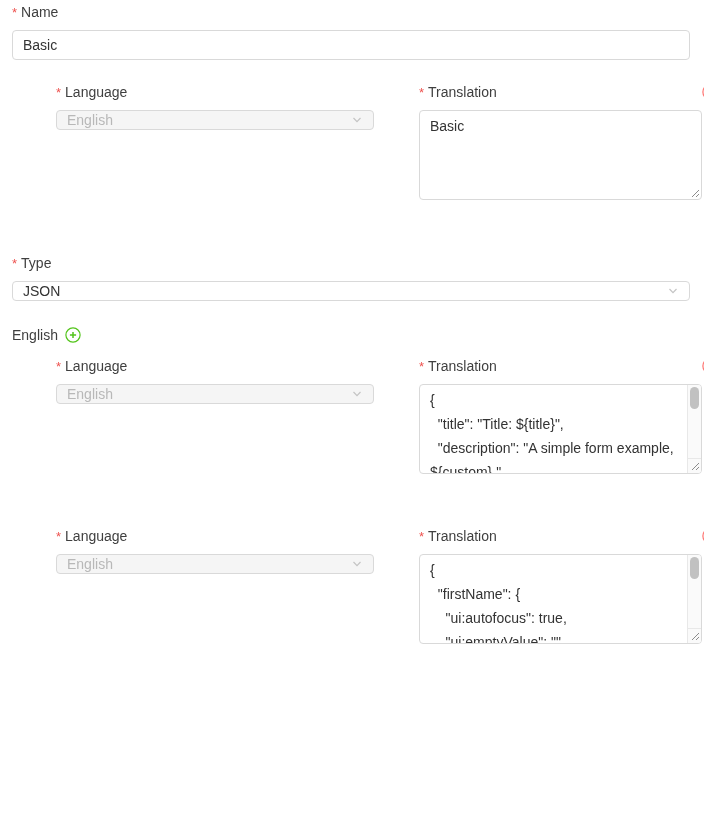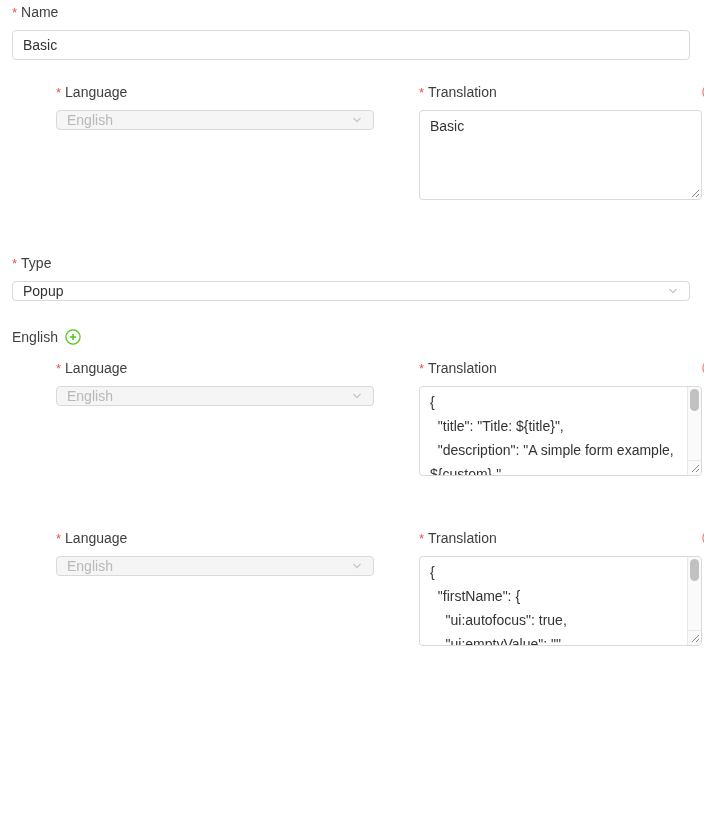--- a/index.html
+++ b/index.html
@@ -188,29 +188,29 @@
       <svg width="16" height="16" viewBox="0 0 16 16" fill="none" stroke="#ff7875" stroke-width="1.3">
         <circle cx="8" cy="8" r="7.1"></circle>
           <path d="M4.7 8 H11.3" stroke-width="2"></path>
       </svg>
     </div>
   </div>
 
   <div class="field-label">
     <span class="req">*</span><span>Type</span>
   </div>
-
-  <div class="select mb-26">
-    <span>Popup</span>
+  <div class="select mb-24">
+    <span>JSON</span>
     <span class="chev">
       <svg width="12" height="12" viewBox="0 0 12 12" fill="none" stroke="#c4c4c4" stroke-width="1.2">
           <path d="M2.5 4 L6 7.6 L9.5 4"></path>
         </svg>
     </span>
   </div>
+
 
   <div class="section-header">
     <span class="section-title">English</span>
     <span class="icon-btn">
       <svg width="16" height="16" viewBox="0 0 16 16" fill="none" stroke="#52c41a" stroke-width="1.2">
         <circle cx="8" cy="8" r="7.1"></circle>
           <path d="M8 4.9 V11.1 M4.9 8 H11.1" stroke-width="1.5"></path>
       </svg>
     </span>
   </div>

